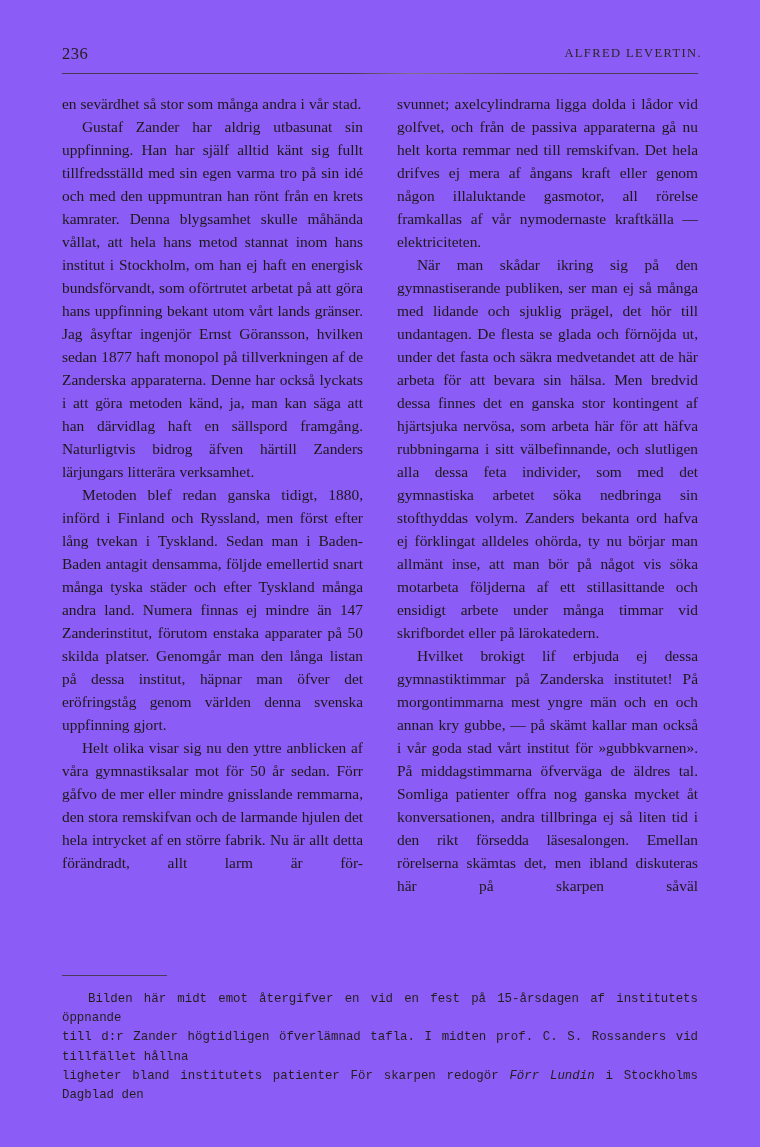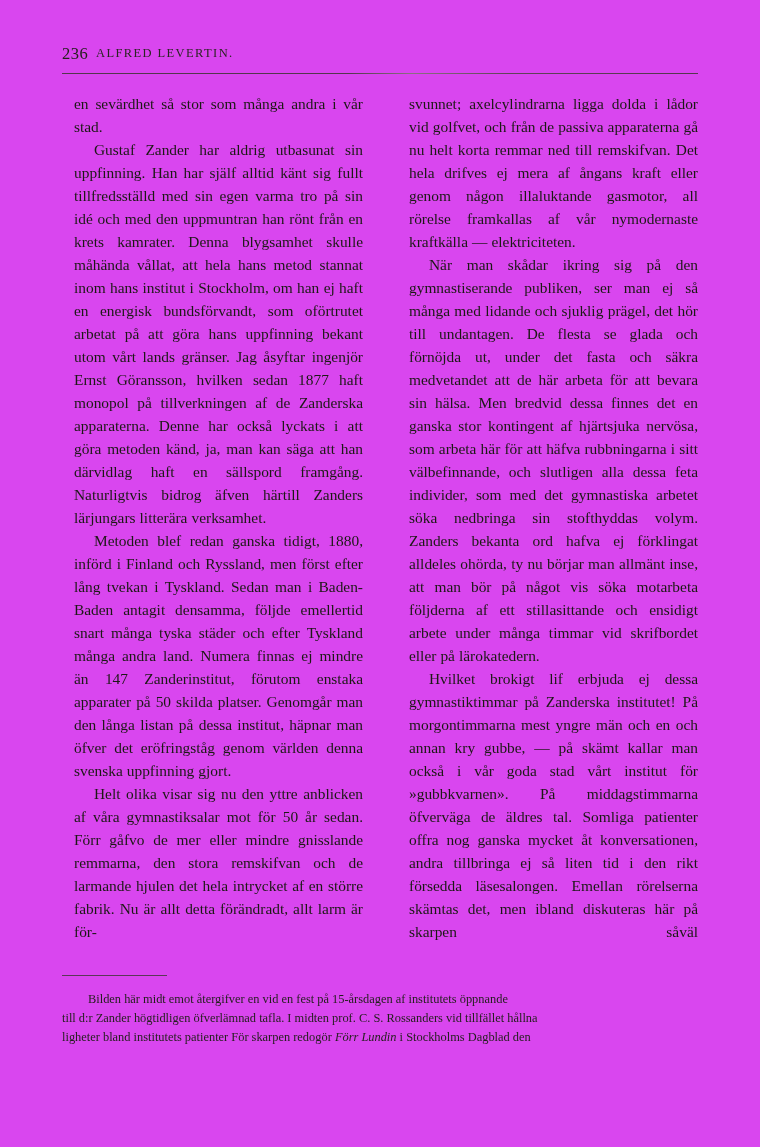--- a/index.html
+++ b/index.html
@@ -14,45 +14,45 @@
     color: #1a1714;
     overflow: hidden;
     position: relative;
   }
   .page {
     position: relative;
     width: 760px;
     height: 1147px;
     box-sizing: border-box;
     padding: 8px;
-    background: #d946ef;
+    background: #8b5cf6;
   }
 
   
   .running-head {
     position: absolute;
     left: 62px;
     top: 44px;
     width: 636px;
     height: 22px;
   }
   .folio {
     position: absolute;
     left: 0;
     top: 0;
     font-size: 16.5px;
     letter-spacing: 0.5px;
     color: #23201c;
   }
   .head-title {
     position: absolute;
-    left: 16px;
+    left: 4px;
     top: 2px;
     width: 636px;
-    text-align: left;
+    text-align: right;
     font-size: 12.5px;
     letter-spacing: 1.4px;
     color: #2a2622;
     text-indent: 18px;
   }
   .head-rule {
     position: absolute;
     left: 62px;
     top: 73px;
     width: 636px;
@@ -65,21 +65,20 @@
   .columns {
     position: absolute;
     left: 62px;
     top: 92px;
     width: 636px;
     display: flex;
     gap: 34px;
   }
   .col {
     width: 301px;
-    margin-left: 12px;
   }
   .col p {
     margin: 0;
     font-size: 15.4px;
     line-height: 23.0px;
     text-align: justify;
     text-align-last: left;
     hyphens: none;
     word-spacing: 0.2px;
     color: #1c1915;
@@ -109,20 +108,21 @@
     top: 990px;
     width: 636px;
   }
   .footnote p {
     margin: 0;
     font-size: 12.4px;
     line-height: 19.2px;
     text-align: justify;
     text-align-last: left;
     color: #221f1b;
+    font-family: Liberation Mono, monospace;
   }
   .footnote p.indent { text-indent: 26px; }
   .footnote i { font-style: italic; }
 </style>
 </head>
 <body>
 
 <div class="page">
 
   <div class="running-head">

